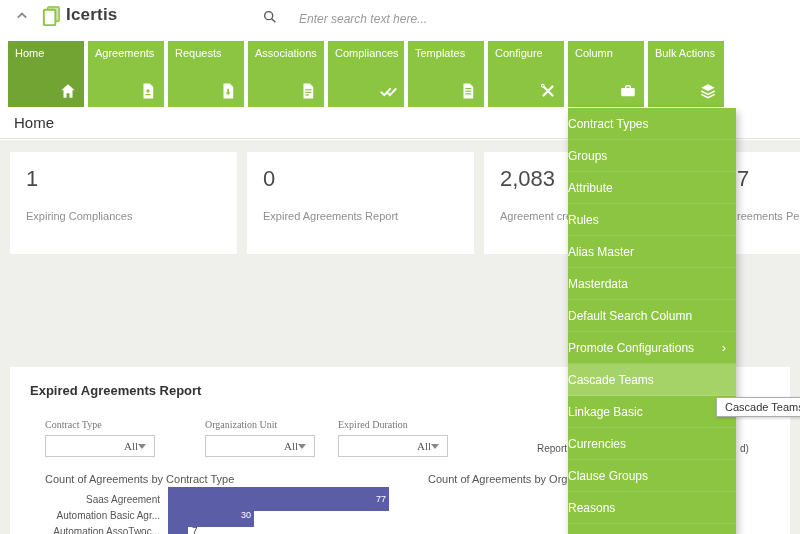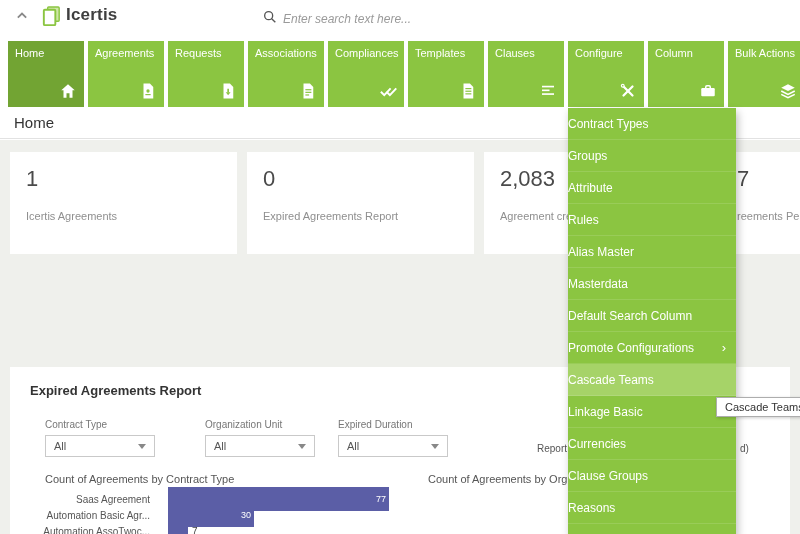--- a/index.html
+++ b/index.html
@@ -7,21 +7,21 @@
     --green:#8bc541;--green-dark:#72a433;--hl:#a6d368;--bar:#5b5ea6;--content-bg:#eff0ec;
   }
   html,body{width:800px;height:534px;}
   body{font-family:"Liberation Sans",sans-serif;background:#fff;position:relative;overflow:hidden;color:#333;}
 
   
   .header{height:36px;display:flex;align-items:center;padding:0 10px;background:#fff;position:relative;}
   .collapse-btn{width:24px;height:24px;display:flex;align-items:center;justify-content:center;cursor:pointer;}
   .logo{display:flex;align-items:flex-start;margin-left:6px;gap:3px;cursor:pointer;}
   .logo-text{font-size:17px;font-weight:bold;color:#3f3f3f;letter-spacing:.2px;}
-  .search{position:absolute;left:262px;top:8px;display:flex;align-items:center;gap:5px;height:22px;}
+  .search{position:absolute;left:262px;top:8px;display:flex;align-items:center;gap:21px;height:22px;}
   .search input{border:none;outline:none;font-size:12px;font-style:italic;width:210px;color:#555;background:transparent;font-family:"Liberation Sans",sans-serif;}
   .search input::placeholder{color:#9a9a9a;font-style:italic;}
 
   
   .ribbon{display:flex;gap:4px;padding:5px 0 0 8px;height:71px;background:#fff;}
   .tile{flex:0 0 76px;height:66px;background:var(--green);position:relative;cursor:pointer;}
   .tile.selected{background:var(--green-dark);}
   .tile-label{position:absolute;top:6px;left:7px;font-size:11px;color:#fff;white-space:nowrap;}
   .tile-icon{position:absolute;bottom:7px;right:7px;width:18px;height:18px;}
   .tile-icon svg{width:18px;height:18px;display:block;}
@@ -33,39 +33,39 @@
   
   .content{position:absolute;top:140px;left:0;right:0;bottom:0;background:var(--content-bg);overflow:hidden;}
   .cards{display:flex;gap:10px;padding:12px 0 0 10px;width:960px;}
   .card{flex:0 0 227px;height:102px;background:#fff;padding:14px 16px;cursor:pointer;}
   .card-value{font-size:22px;color:#4a4a4a;}
   .card-label{font-size:11px;color:#8f8f8f;margin-top:18px;}
 
   
   .panel{position:relative;margin:113px 10px 0 10px;background:#fff;height:220px;padding:16px 20px;}
   .panel-title{font-size:13px;font-weight:bold;color:#333;}
-  .filters{position:absolute;top:52px;left:20px;display:flex;}
+  .filters{position:absolute;top:52px;left:20px;display:flex;font-family:Liberation Serif, serif;}
   .filter{width:110px;}
   .f0{margin-left:15px;}
   .f1{margin-left:50px;}
   .f2{margin-left:23px;}
   .flabel{font-size:10px;color:#777;white-space:nowrap;}
-  .fselect{display:flex;justify-content:space-between;align-items:center;border:1px solid #c9c9c9;height:22px;padding:0 8px;font-size:11px;color:#555;background:#fff;margin-top:5px;cursor:pointer;}
+  .fselect{display:flex;justify-content:flex-end;align-items:center;border:1px solid #c9c9c9;height:22px;padding:0 8px;font-size:11px;color:#555;background:#fff;margin-top:5px;cursor:pointer;}
   .chev{width:0;height:0;border-left:4px solid transparent;border-right:4px solid transparent;border-top:5px solid #888;}
   .frag{position:absolute;font-size:10px;color:#555;white-space:nowrap;}
   .frag-left{left:527px;top:76px;}
   .frag-right{left:730px;top:76px;}
 
   
   .charts{position:absolute;top:106px;left:20px;right:0;}
   .c1title{margin-left:15px;font-size:11px;color:#555;}
   .c2title{position:absolute;left:398px;top:0;font-size:11px;color:#555;white-space:nowrap;}
   .rows{margin-top:6px;}
   .crow{display:flex;align-items:center;height:16px;}
-  .clabel{flex:0 0 138px;text-align:right;padding-right:18px;font-size:10px;color:#555;white-space:nowrap;overflow:hidden;}
+  .clabel{flex:0 0 138px;text-align:right;padding-right:8px;font-size:10px;color:#555;white-space:nowrap;overflow:hidden;}
   .cbar{height:24px;background:var(--bar);position:relative;flex:0 0 auto;cursor:pointer;}
   .cval-in{position:absolute;right:3px;top:50%;transform:translateY(-50%);font-size:9px;color:#fff;}
   .cval-out{margin-left:4px;font-size:10px;color:#444;}
 
   
   .menu{position:absolute;top:108px;left:568px;width:168px;background:var(--green);z-index:40;box-shadow:2px 4px 8px rgba(0,0,0,0.25);padding-bottom:12px;}
   .menu-item{height:32px;line-height:32px;font-size:12px;color:#fff;position:relative;cursor:pointer;border-bottom:1px solid rgba(255,255,255,0.12);}
   .menu-item.hl{background:var(--hl);}
   .submenu-arrow{position:absolute;right:10px;top:0;font-size:13px;}
 
@@ -157,30 +157,20 @@
       <span class="tile-icon">
         <svg viewBox="0 0 24 24">
           <path d="M6 2 H14.5 L19 6.5 V22 H6 Z" fill="#fff"></path>
           <rect class="cut" x="8.5" y="8" width="8" height="1.6"></rect>
           <rect class="cut" x="8.5" y="11.5" width="8" height="1.6"></rect>
           <rect class="cut" x="8.5" y="15" width="8" height="1.6"></rect>
         </svg>
       </span>
     </div>
     <div class="tile">
-      <span class="tile-label">Clauses</span>
-      <span class="tile-icon">
-        <svg viewBox="0 0 24 24">
-          <rect x="4" y="5" width="16" height="2.2" fill="#fff"></rect>
-          <rect x="4" y="10" width="10" height="2.2" fill="#fff"></rect>
-          <rect x="4" y="15" width="16" height="2.2" fill="#fff"></rect>
-        </svg>
-      </span>
-    </div>
-    <div class="tile">
       <span class="tile-label">Configure</span>
       <span class="tile-icon">
         <svg viewBox="0 0 24 24">
           <g fill="#fff">
             <rect x="10.5" y="2" width="3" height="20" rx="1.5" transform="rotate(45 12 12)"></rect>
             <rect x="10.5" y="2" width="3" height="20" rx="1.5" transform="rotate(-45 12 12)"></rect>
             <circle cx="5" cy="5" r="2.6"></circle>
             <circle class="cut" cx="5" cy="5" r="1.1"></circle>
           </g>
         </svg>
@@ -206,21 +196,21 @@
       </span>
     </div>
   </div>
 
 <div class="titlebar">Home</div>
 
 <div class="content">
   <div class="cards">
       <div class="card">
         <div class="card-value">1</div>
-        <div class="card-label">Icertis Agreements</div>
+        <div class="card-label">Expiring Compliances</div>
       </div>
       <div class="card">
         <div class="card-value">0</div>
         <div class="card-label">Expired Agreements Report</div>
       </div>
       <div class="card">
         <div class="card-value">2,083</div>
         <div class="card-label">Agreement creat</div>
       </div>
       <div class="card">

